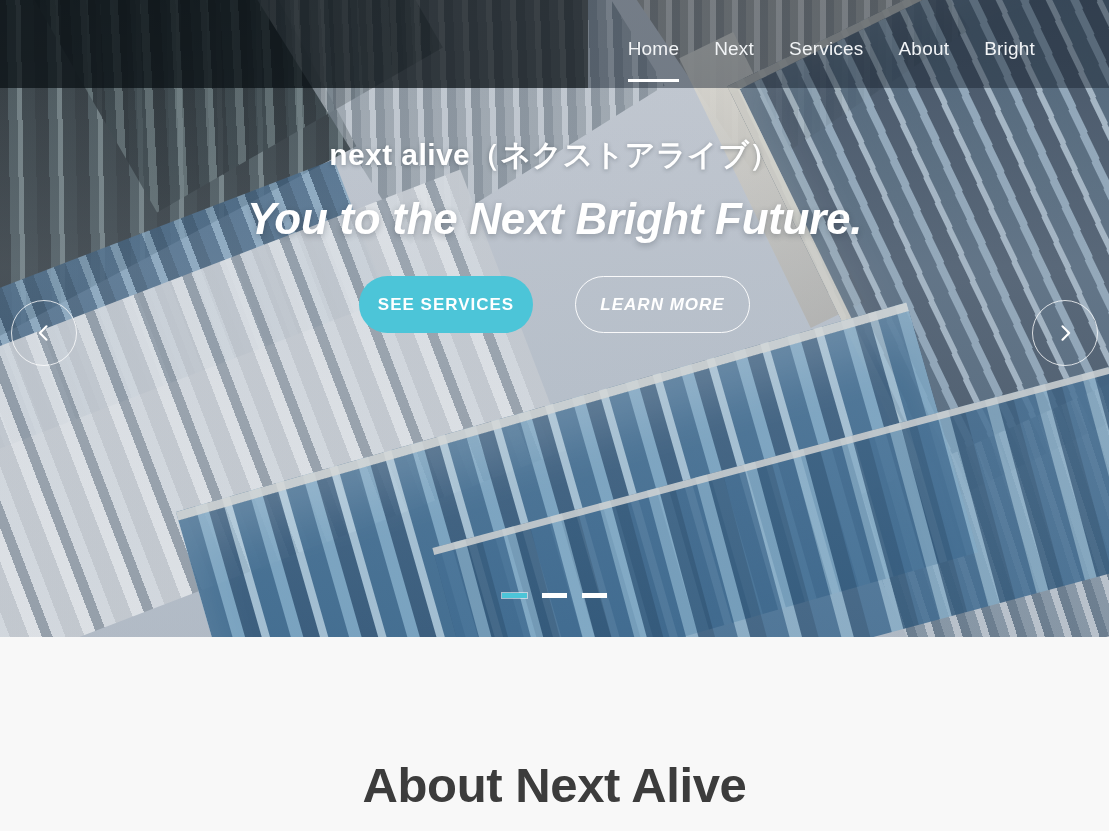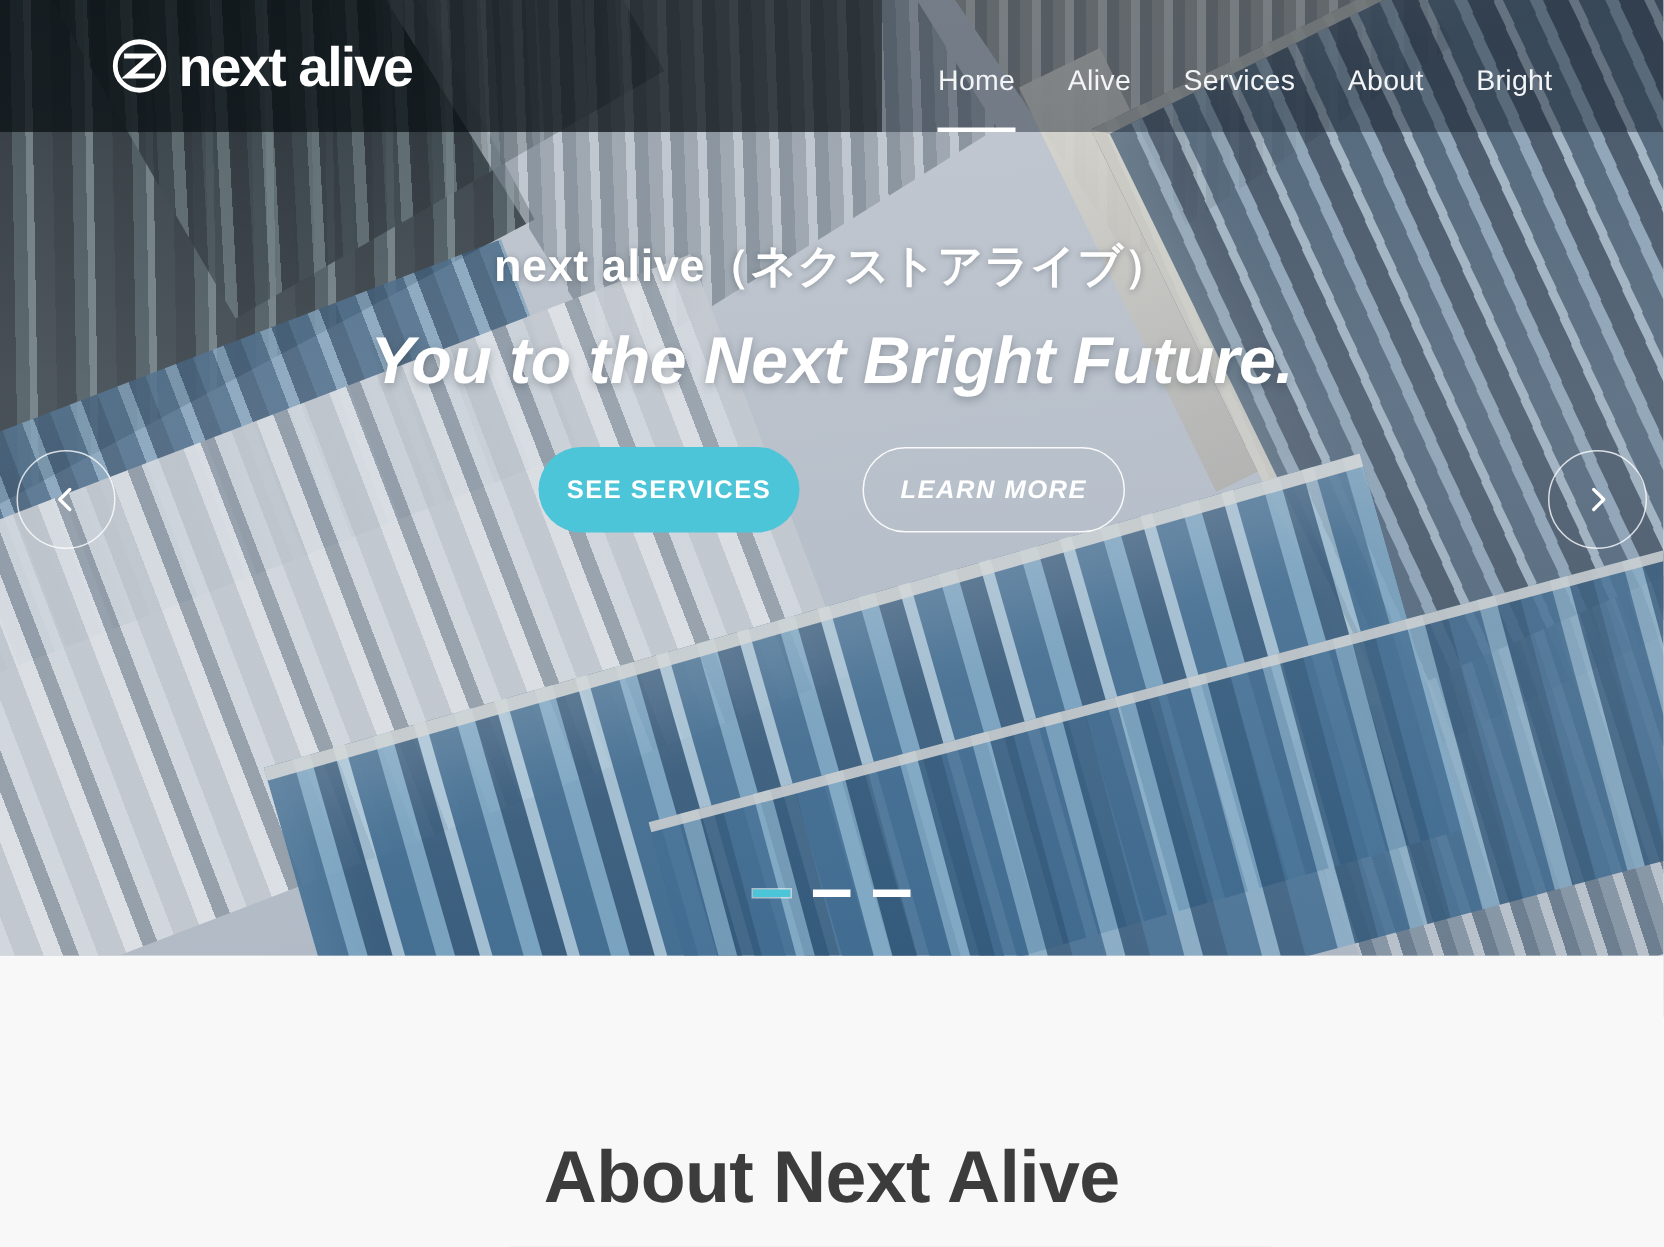--- a/index.html
+++ b/index.html
@@ -164,38 +164,38 @@
     display:flex; align-items:center; gap:7px; z-index:3;
   }
   .logo-mark { width:38px; height:38px; display:block; }
   .logo-text {
     color:#fff; font-size:37px; font-weight:bold; letter-spacing:-1.3px;
     line-height:1; white-space:nowrap;
   }
 
   .nav {
     position:absolute; right:74px; top:0; height:88px;
-    display:flex; align-items:flex-end; gap:35px; z-index:3; padding-top:31px;
+    display:flex; align-items:center; gap:35px; z-index:3; padding-top:31px;
   }
   .nav-item {
     position:relative; color:#f2f4f6; font-size:19px; letter-spacing:.2px;
     cursor:pointer; white-space:nowrap; padding-bottom:22px;
   }
   .nav-item.active::after {
     content:""; position:absolute; left:0; right:0; bottom:0;
     height:3px; background:#ffffff;
   }
 
   
   .hero-content {
     position:absolute; left:0; top:88px; width:1109px; height:549px; z-index:20;
     display:flex; flex-direction:column; align-items:center;
   }
   .hero-sub {
-    margin-top:69px; color:#ffffff; font-size:30px; font-weight:bold;
+    margin-top:47px; color:#ffffff; font-size:30px; font-weight:bold;
     letter-spacing:.4px; text-shadow:0 1px 4px rgba(30,40,50,.35);
     white-space:nowrap;
   }
   .hero-title {
     margin-top:18px; color:#ffffff; font-size:44px; font-weight:bold;
     letter-spacing:-.3px; text-shadow:0 2px 6px rgba(30,40,50,.30);
     white-space:nowrap;
     font-style:italic;
   }
   .hero-buttons { margin-top:32px; display:flex; gap:42px; align-items:center; }
@@ -282,31 +282,24 @@
       <div class="dot active"></div>
       <div class="dot"></div>
       <div class="dot"></div>
     </div>
   </section>
 
   <header class="header">
     <div class="header-shade-left"></div>
     <div class="header-shade-right"></div>
 
-    <div class="logo">
-      <svg class="logo-mark" viewBox="0 0 40 40">
-        <circle cx="20" cy="20" r="17" fill="none" stroke="#ffffff" stroke-width="3.4"></circle>
-        <path d="M11 13 H28 L12 27 H29" fill="none" stroke="#ffffff" stroke-width="3.6" stroke-linecap="square" stroke-linejoin="miter"></path>
-      </svg>
-      <span class="logo-text">next alive</span>
-    </div>
 
     <nav class="nav">
       <span class="nav-item active">Home</span>
-      <span class="nav-item">Alive</span>
+      <span class="nav-item">Next</span>
       <span class="nav-item">Services</span>
       <span class="nav-item">About</span>
       <span class="nav-item">Bright</span>
     </nav>
   </header>
 
   <section class="about">
     <h2 class="about-title">About Next Alive</h2>
     <div class="about-rule"></div>
   </section>

